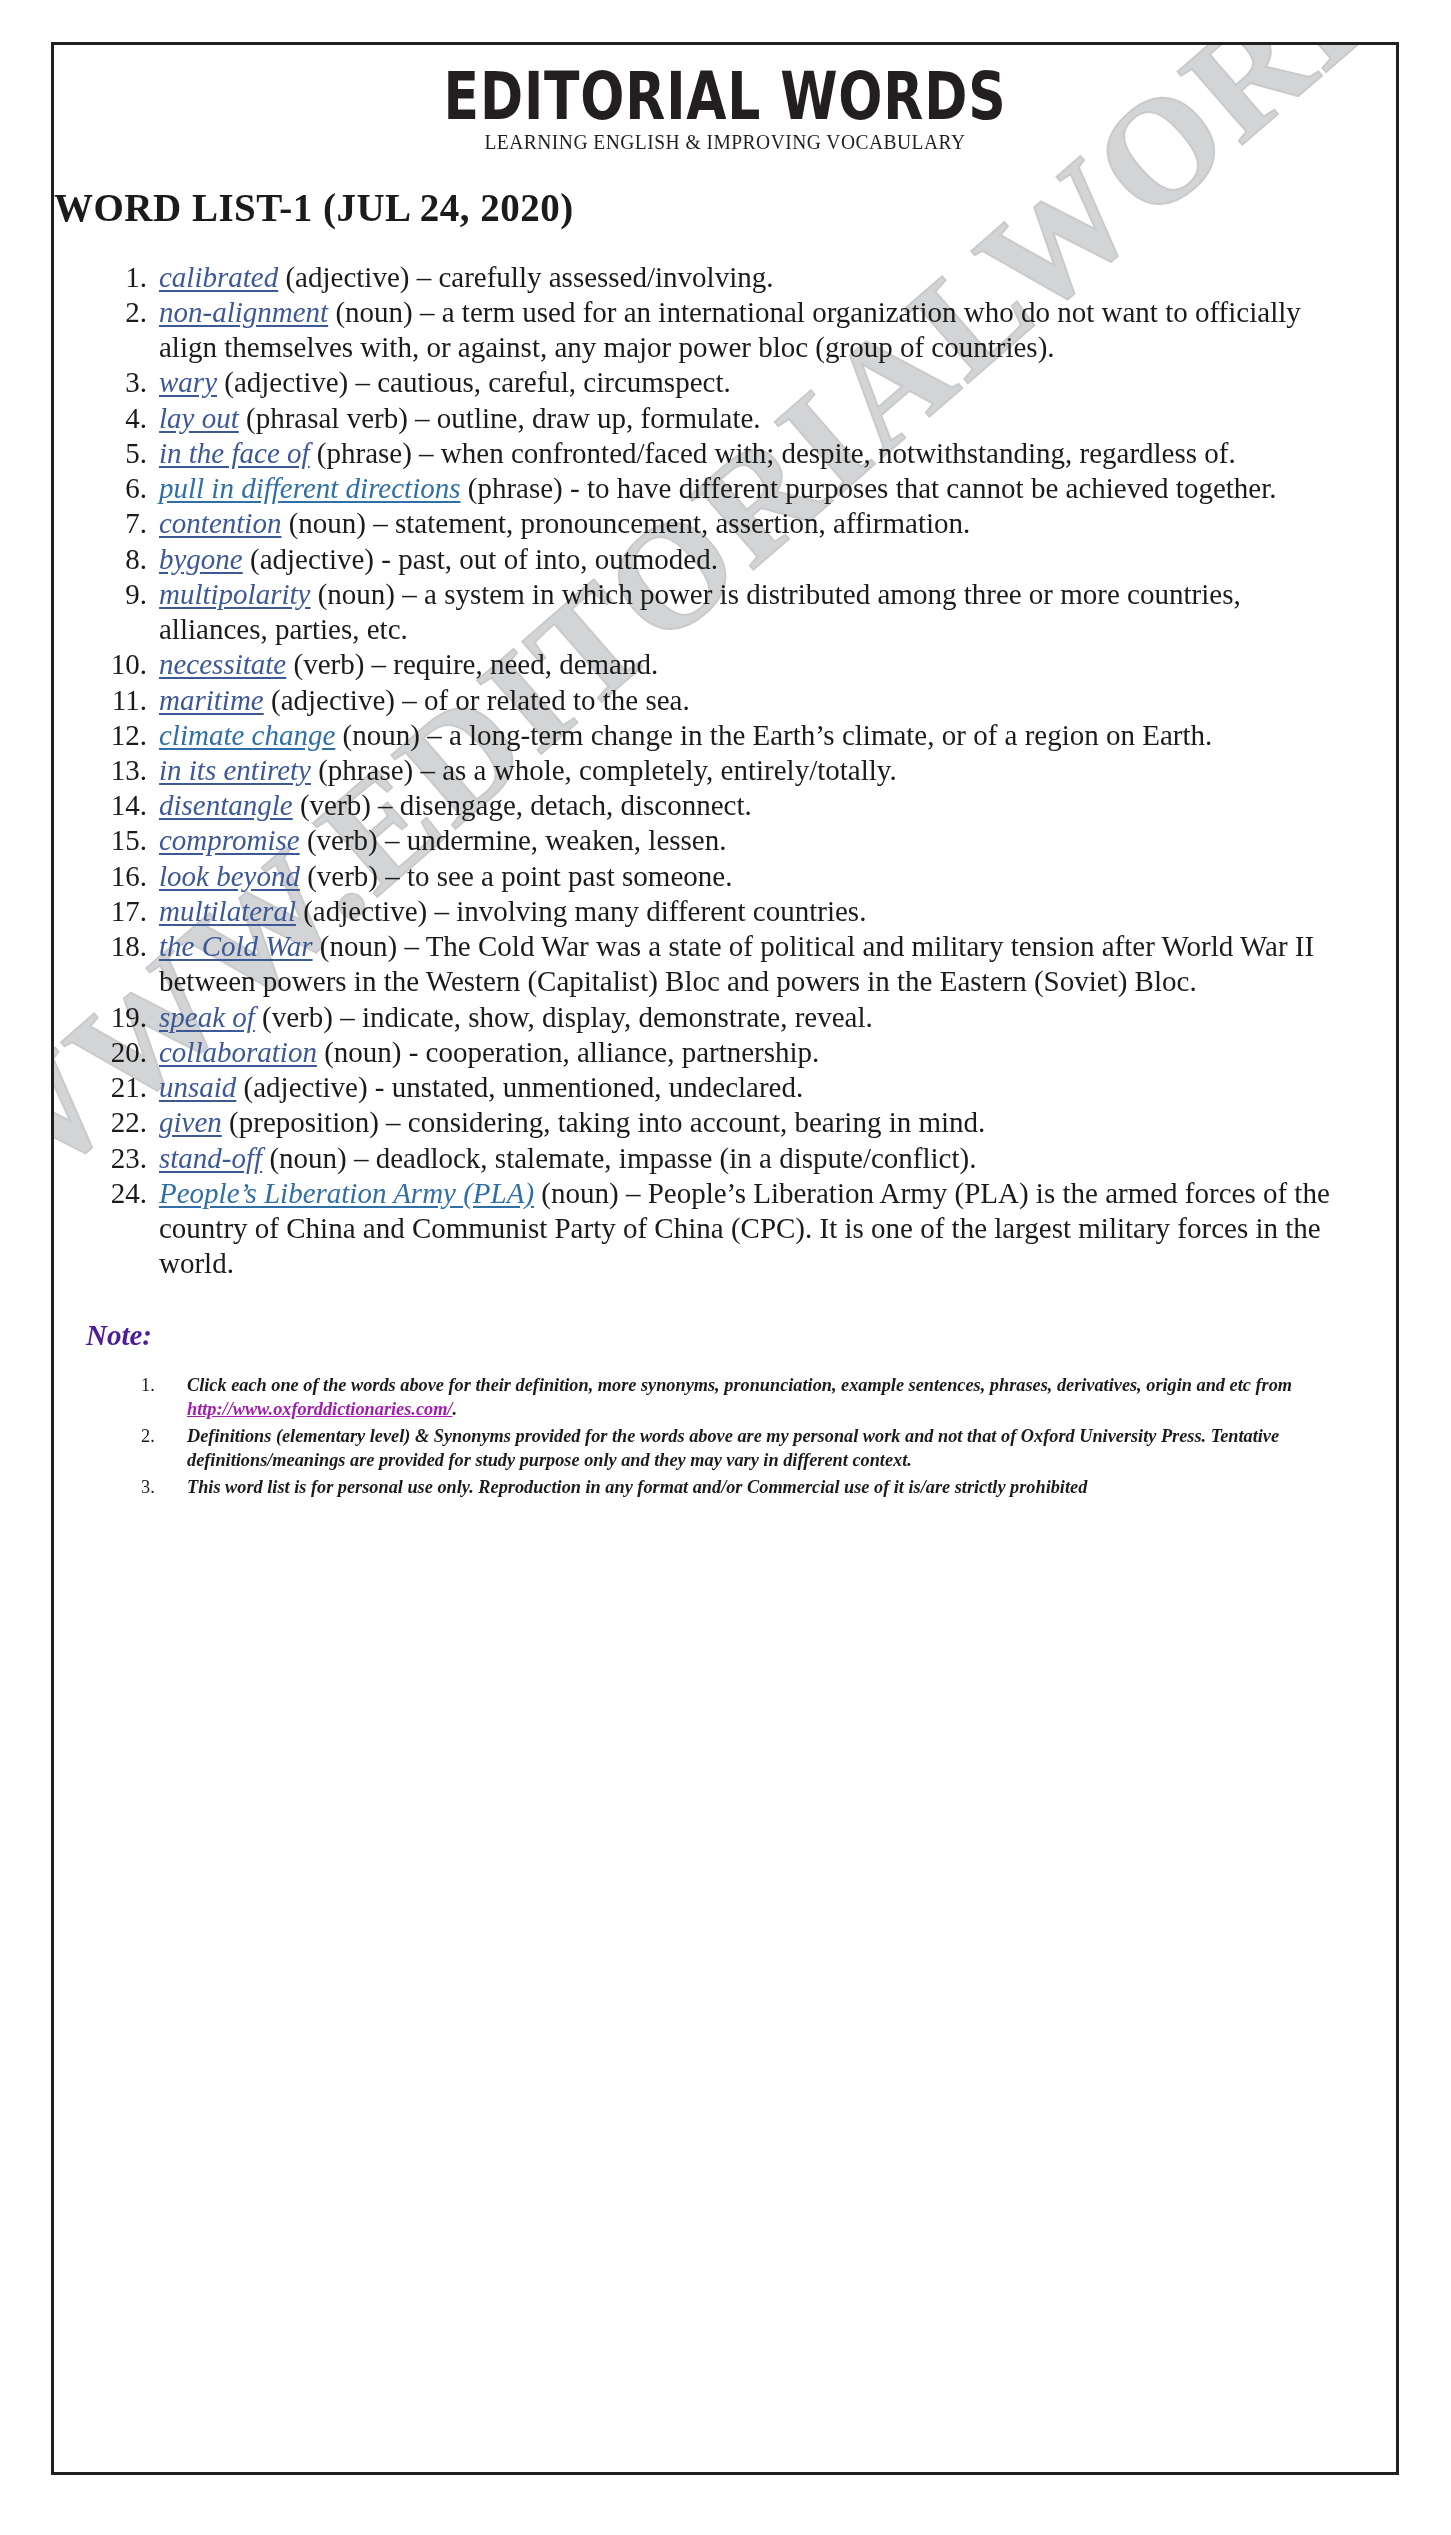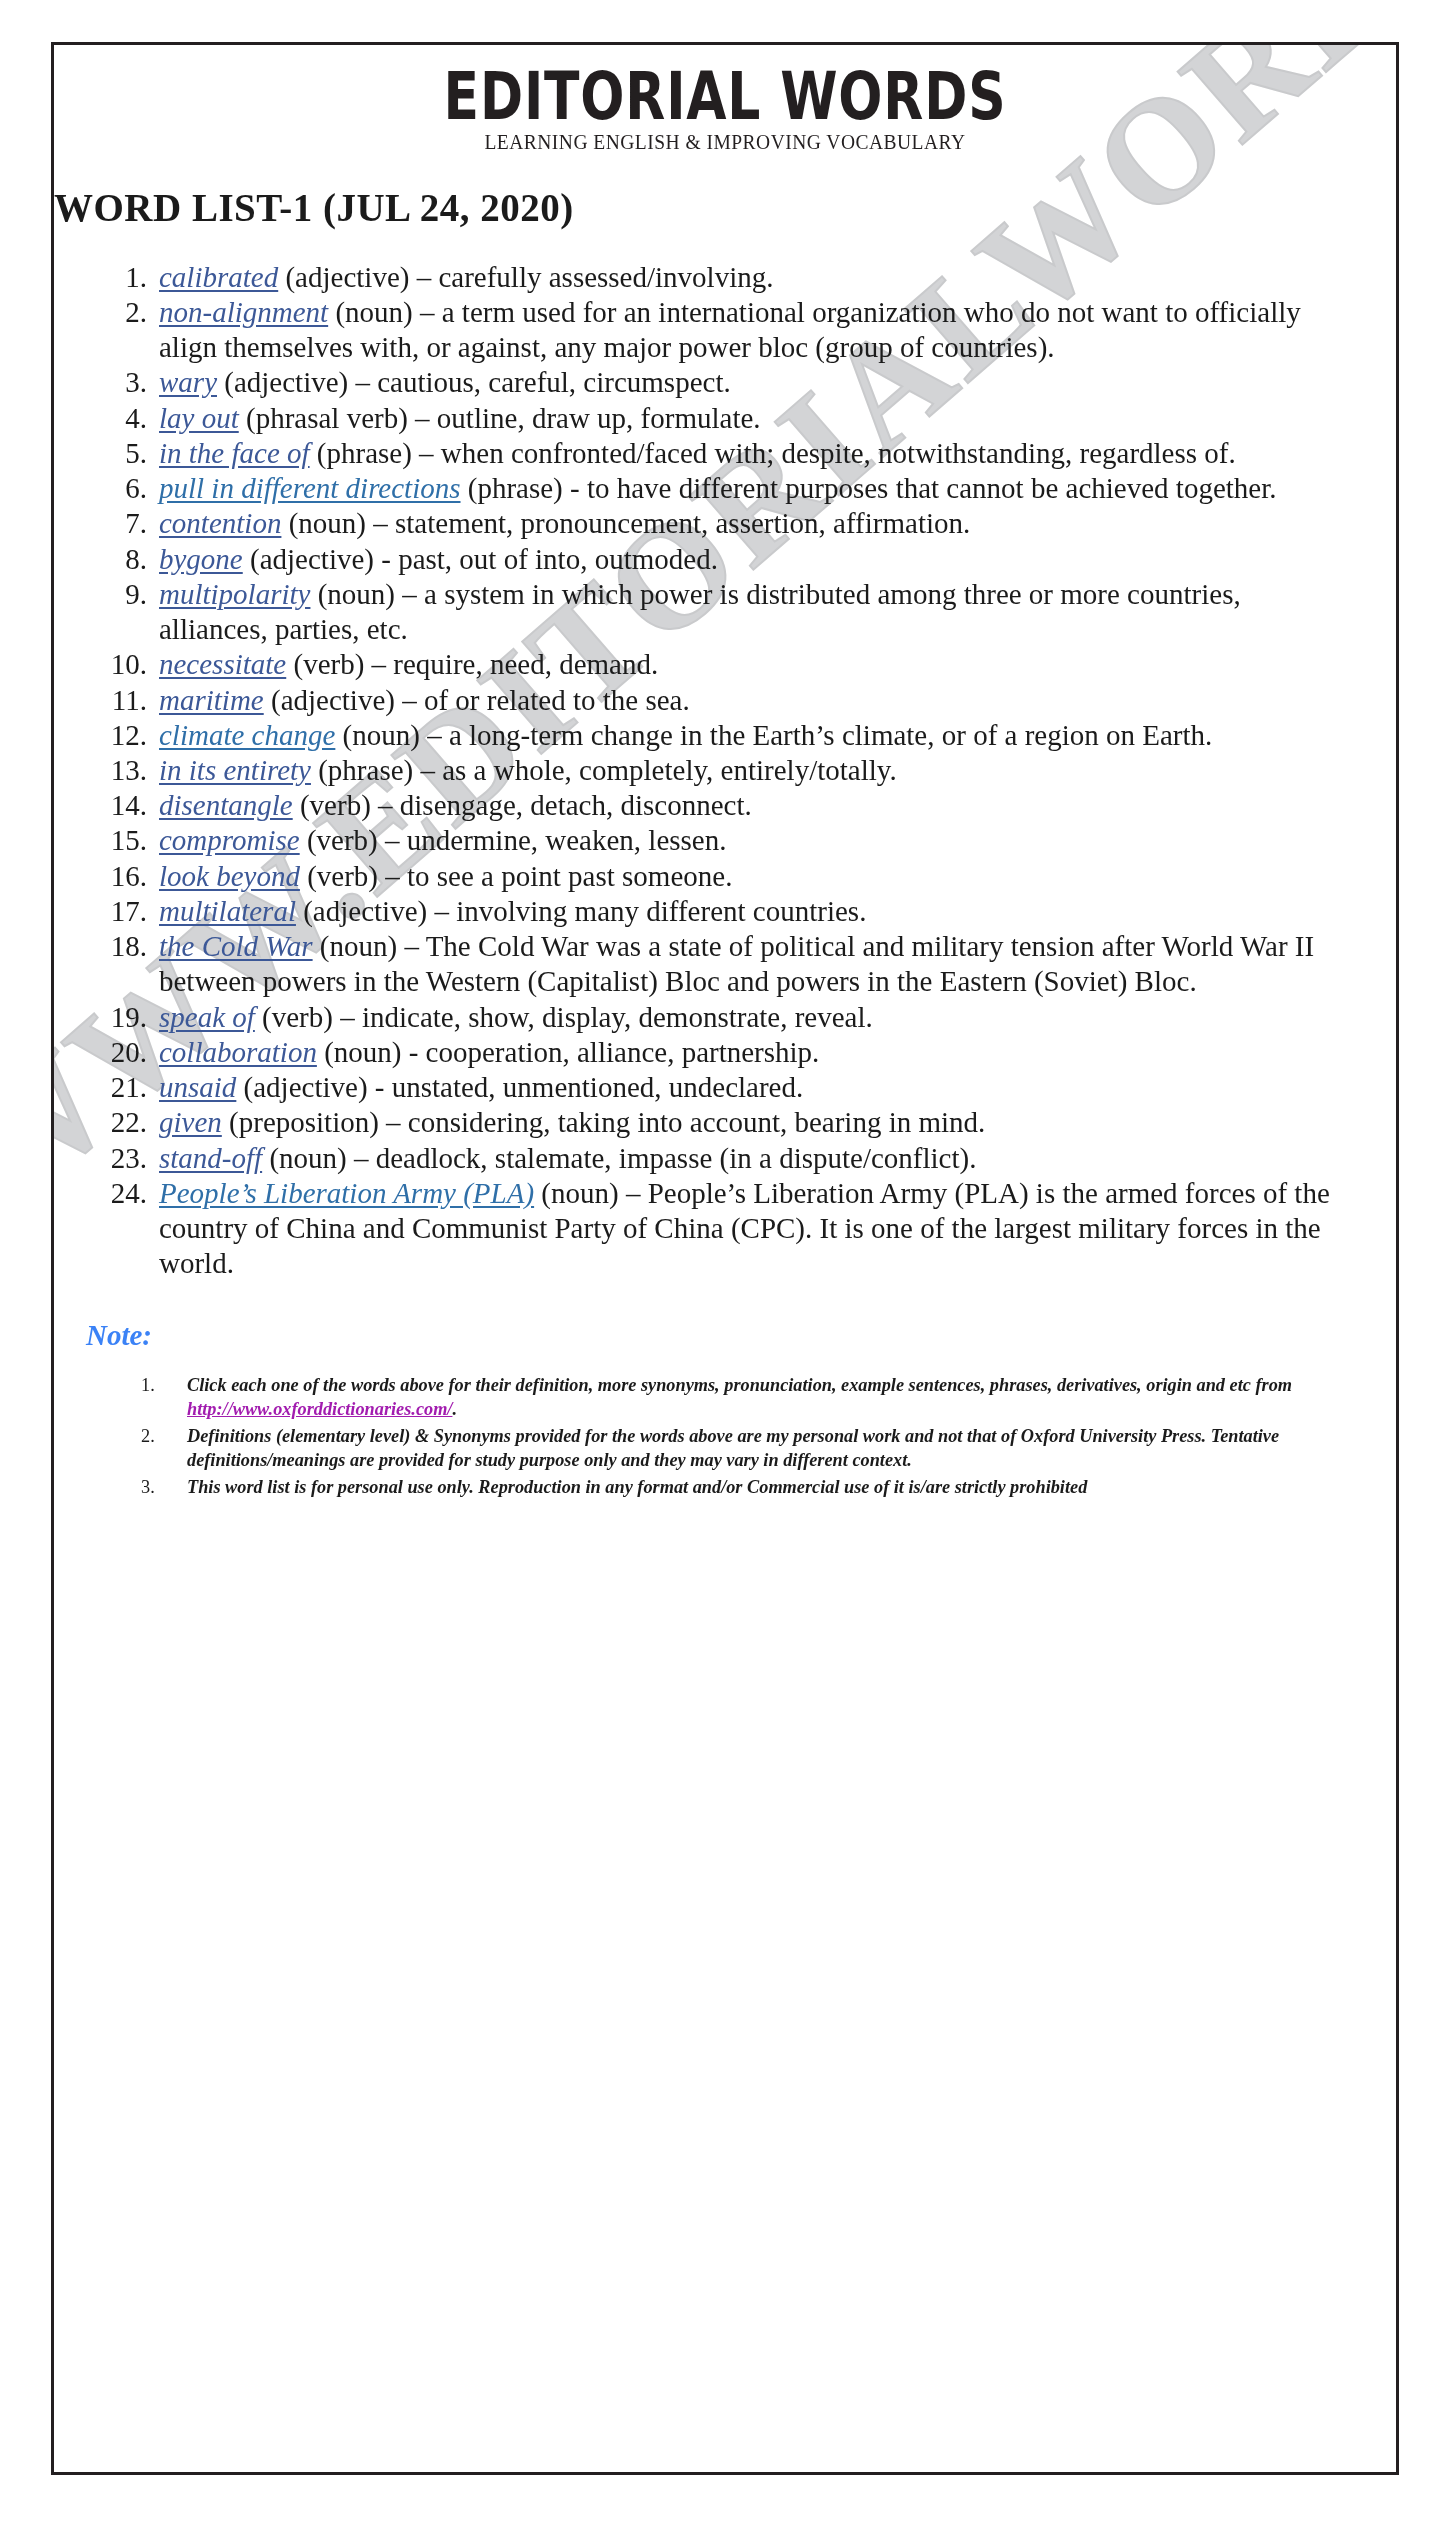--- a/index.html
+++ b/index.html
@@ -137,21 +137,21 @@
   #note-block {
     position: relative;
     z-index: 2;
     margin: 38px 42px 0 10px;
   }
   #note-heading {
     font-family: "Liberation Serif", "DejaVu Serif", serif;
     font-weight: 700;
     font-style: italic;
     font-size: 29px;
-    color: #3b82f6;
+    color: #4c1d95;
     margin-left: 22px;
   }
   #note-list {
     margin-top: 22px;
     margin-left: 77px;
     margin-right: 20px;
     font-size: 18.3px;
     line-height: 1.28;
   }
   .note-row {

